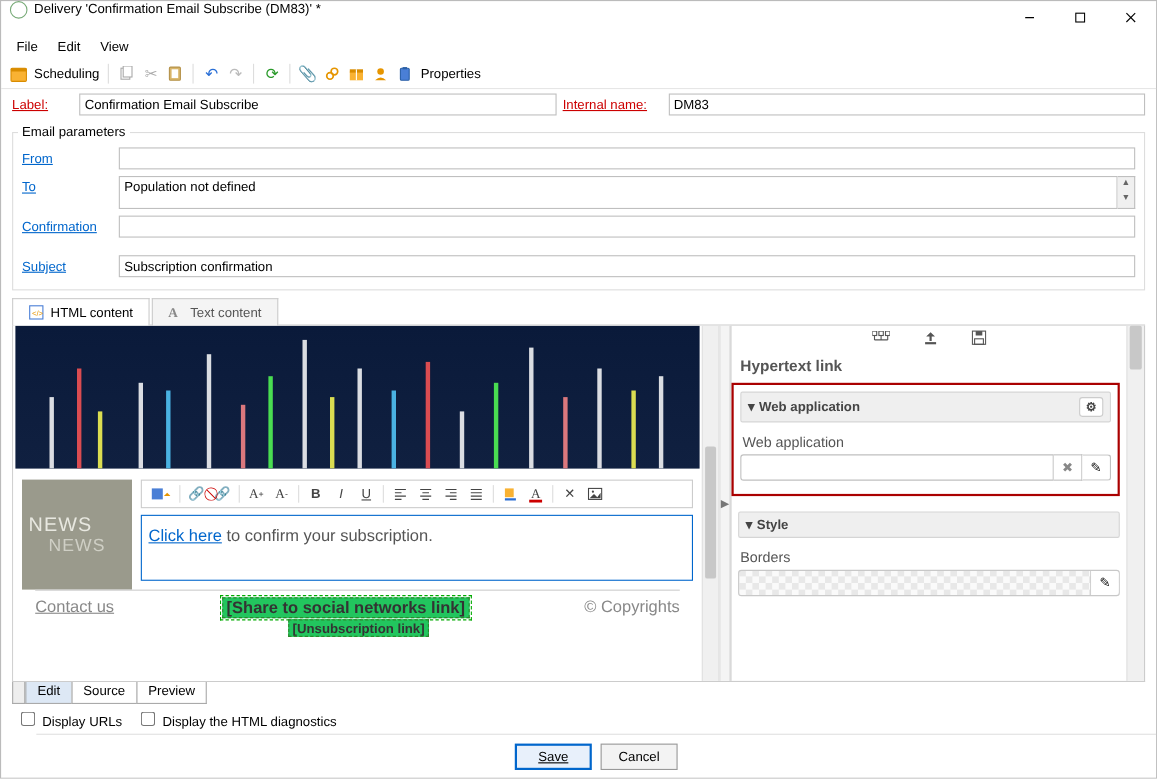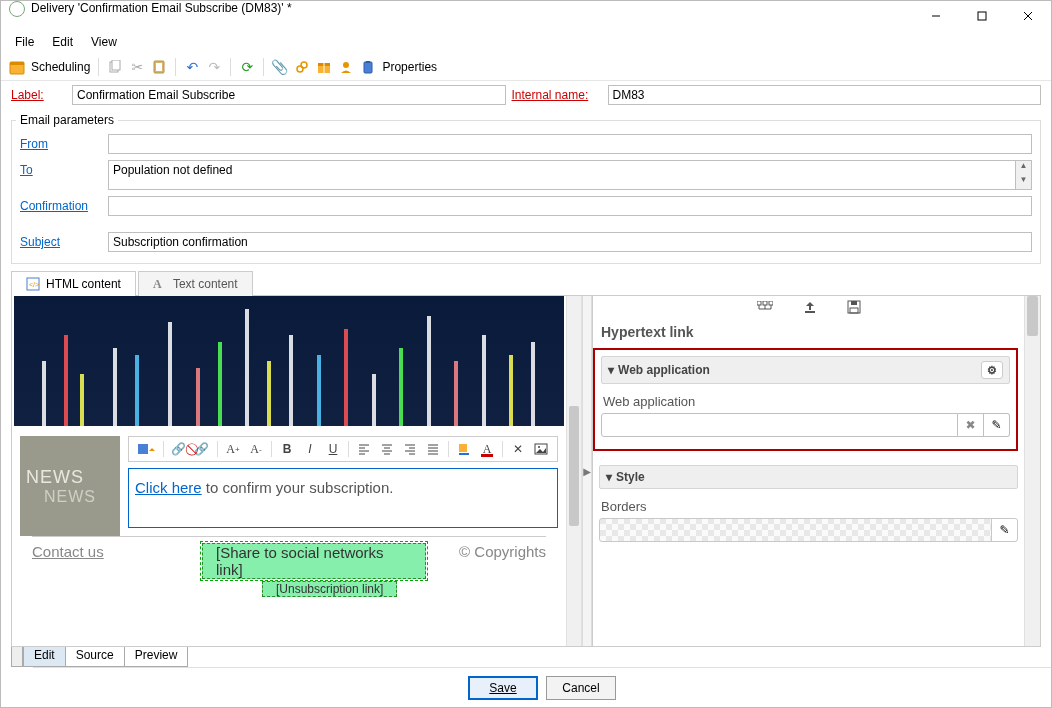--- a/index.html
+++ b/index.html
@@ -41,21 +41,21 @@
 
 
 .ctabs { display: flex; margin: 0 10px; border-bottom: 1px solid #ccc; }
 .ctab { display: flex; align-items: center; gap: 6px; padding: 5px 14px; border: 1px solid #ccc; border-bottom: none; margin-right: 2px; background: #fff; position: relative; top: 1px; }
 .ctab .ico { width: 14px; height: 14px; }
 .ctab.inactive { background: #f4f4f4; color: #555; }
 
 
 .contentarea { flex: 1; display: flex; margin: 0 10px 0 10px; border: 1px solid #ccc; border-top: none; position: relative; overflow: hidden; min-height: 0; }
 .leftpane { flex: 1; display: flex; flex-direction: column; min-width: 0; }
-.rightpane { width: 432px; border-left: 1px solid #ccc; display: flex; flex-direction: column; }
+.rightpane { width: 360px; border-left: 1px solid #ccc; display: flex; flex-direction: column; }
 .vscroll { width: 16px; background: #f0f0f0; border-left: 1px solid #e0e0e0; position: relative; }
 .vscroll .thumb { position: absolute; top: 0; left: 2px; right: 2px; height: 40px; background: #c8c8c8; border-radius: 2px; }
 .leftscroll { width: 16px; background: #f0f0f0; border-left: 1px solid #e0e0e0; border-right: 1px solid #e0e0e0; position: relative; }
 .leftscroll .thumb { position: absolute; top: 110px; left: 2px; right: 2px; height: 120px; background: #c8c8c8; border-radius: 2px; }
 .collapse-handle { width: 10px; background: #f4f4f4; border-left: 1px solid #ddd; border-right: 1px solid #ddd; display: flex; align-items: center; justify-content: center; }
 .collapse-handle span { font-size: 10px; color: #777; }
 
 
 .emailmock { flex: 1; overflow: hidden; background: #fff; display: flex; flex-direction: column; }
 .hero { height: 130px; background: linear-gradient(#0a1a3a, #102040); position: relative; overflow: hidden; margin: 0 2px; }
@@ -69,21 +69,21 @@
 .rte-toolbar .btn.wide { width: 26px; }
 .rte-toolbar .btn b { font-weight: bold; }
 .rte-toolbar .btn .u { text-decoration: underline; }
 .rte-toolbar .btn .i { font-style: italic; }
 .rte-toolbar .grp-sep { width: 1px; height: 16px; background: #ddd; margin: 0 3px; }
 .rte-text { border: 1px solid #0066cc; padding: 10px 6px; margin-top: 6px; font-size: 15px; color: #555; font-family: Arial, sans-serif; min-height: 60px; }
 .rte-text a { color: #0066cc; text-decoration: underline; }
 .email-footer { border-top: 1px solid #ccc; margin: 0 20px; padding: 6px 0 0 0; display: flex; align-items: flex-start; font-family: Arial, sans-serif; font-size: 15px; color: #777; }
 .email-footer .contact { text-decoration: underline; flex: 0 0 170px; color: #888; }
 .email-footer .mid { flex: 1; text-align: left; }
-.email-footer .mid .tag { background: #86efac; border: 1px dashed #2a8a2a; padding: 0 13px; color: #333; font-size: 15px; display: inline-block; }
+.email-footer .mid .tag { background: #22c55e; border: 1px dashed #2a8a2a; padding: 0 3px; color: #333; font-size: 15px; display: inline-block; font-weight: bold; }
 .email-footer .mid .tag.sel { outline: 1px dashed #0a0; outline-offset: 1px; }
 .email-footer .copy { flex: 0 0 120px; text-align: right; color: #888; }
 
 
 .rp-top { height: 22px; display: flex; justify-content: center; gap: 30px; align-items: center; color: #555; }
 .rp-top span { font-size: 14px; }
 .rp-title { color: #555; font-weight: bold; font-size: 14px; padding: 6px 8px 8px 8px; }
 .highlight-box { border: 2px solid #a00; margin: 0 6px 0 0; padding: 4px 6px 12px 6px; }
 .accordion-hdr { background: #efefef; border: 1px solid #d5d5d5; border-radius: 2px; padding: 4px 6px; display: flex; align-items: center; gap: 4px; font-weight: bold; color: #444; margin: 2px 0; }
 .accordion-hdr .gear { margin-left: auto; background: #fff; border: 1px solid #ccc; border-radius: 3px; width: 22px; height: 18px; display: flex; align-items: center; justify-content: center; font-size: 11px; }
@@ -446,19 +446,23 @@
       </div>
   </div>
 
   <div class="btabs">
     <div style="width:12px;border:1px solid #aaa;border-top:none;background:#eee"></div>
     <div class="btab active">Edit</div>
     <div class="btab">Source</div>
     <div class="btab">Preview</div>
   </div>
 
+  <div class="checks">
+    <label><input type="checkbox" style=""> <span>Display URLs</span></label>
+    <label><input type="checkbox" style=""> <span>Display the HTML diagnostics</span></label>
+  </div>
 
   <div class="footer">
     <button class="primary"><u>Save</u></button>
     <button>Cancel</button>
   </div>
 
 </div>
 
 </body></html>

